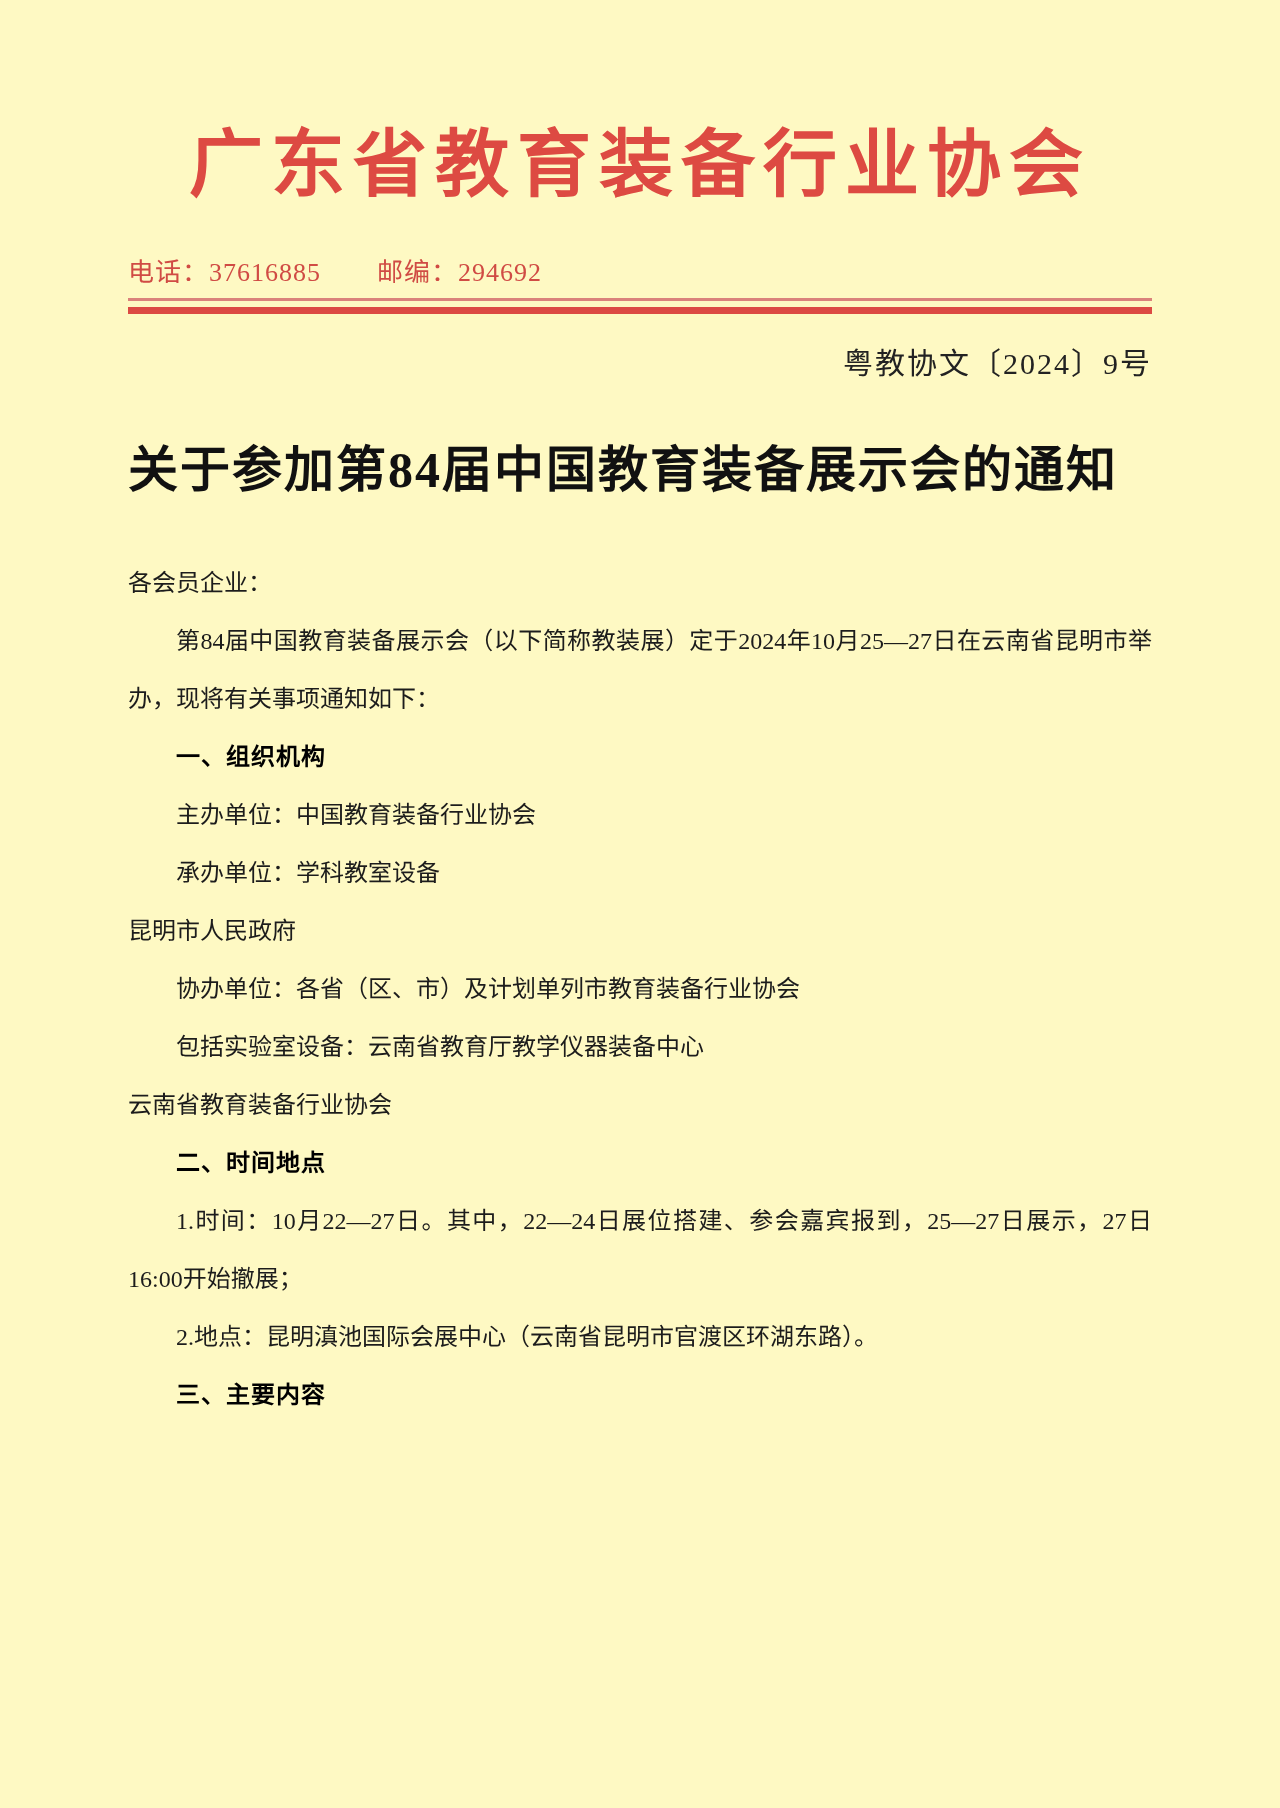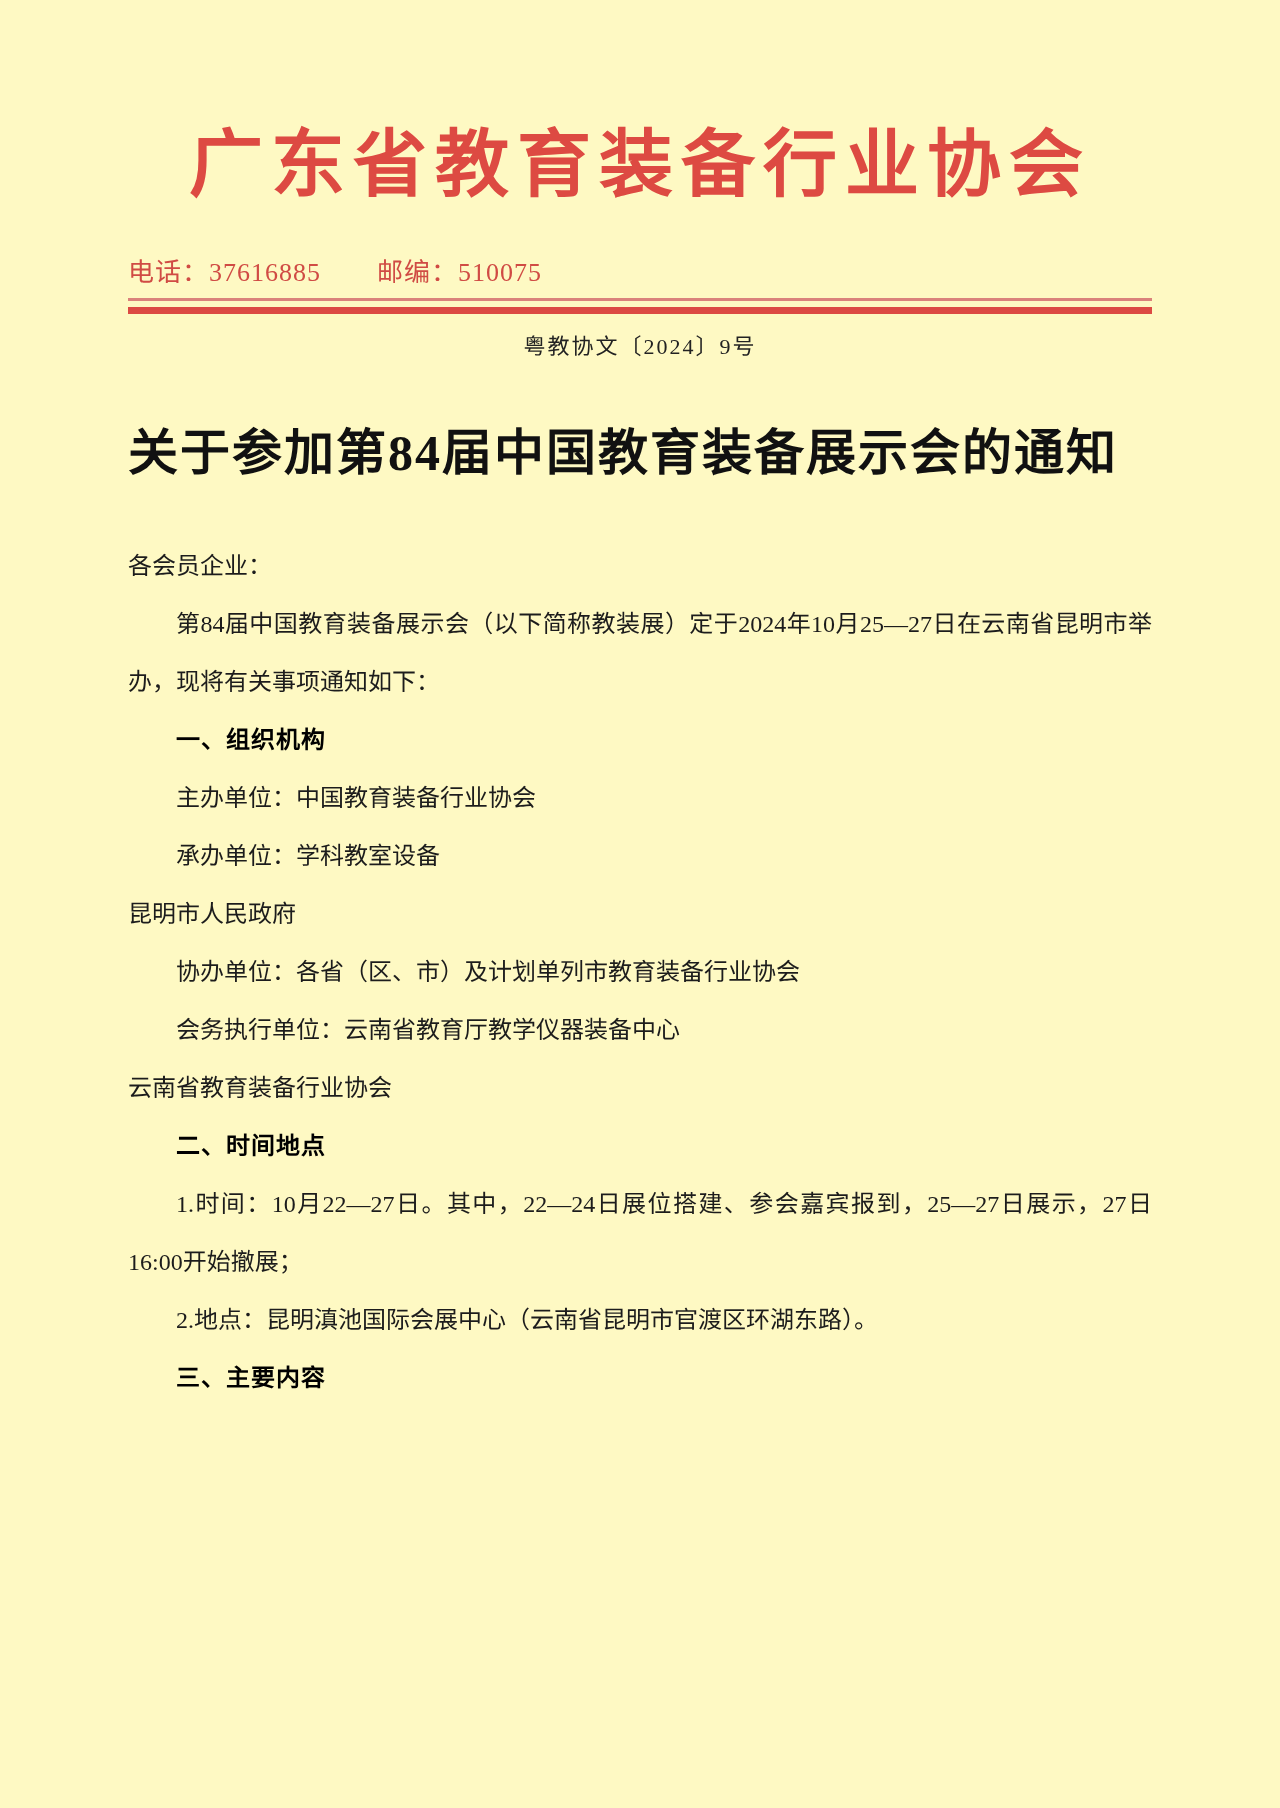--- a/index.html
+++ b/index.html
@@ -44,24 +44,24 @@
     white-space:nowrap;
   }
   .addr-left { padding-left:30px; }
   .addr-right { display:flex;align-items:center; }
   .addr-phone { }
   .addr-postcode { margin-left:56px; }
   .rule-thin  { margin-top:10px; height:3px; background:#da827b; }
   .rule-thick { margin-top:6px;  height:7px; background:#dc4a43; }
   
   .doc-no {
-    margin-top:17px;
-    font-size:22px;
+    margin-top:34px;
+    font-size:30px;
     line-height:32px;
-    text-align:center;
+    text-align:right;
     color:#222222;
     letter-spacing:2px;
     white-space:nowrap;
   }
   .doc-title {
     margin:56px 0 0 0;
     font-size:50px;
     line-height:68px;
     font-weight:bold;
     text-align:left;
@@ -97,21 +97,21 @@
 <body>
 
 <div class="page">
 
   <header>
     <h1 class="org-name">广东省教育装备行业协会</h1>
 
     <div class="addr-row">
       <span class="addr-right">
         <span class="addr-phone">电话：37616885</span>
-        <span class="addr-postcode">邮编：510075</span>
+        <span class="addr-postcode">邮编：294692</span>
       </span>
     </div>
 
     <div class="rule-thin"></div>
     <div class="rule-thick"></div>
   </header>
 
   <div class="doc-no">粤教协文〔2024〕9号</div>
 
   <h2 class="doc-title">关于参加第84届中国教育装备展示会的通知</h2>
@@ -125,21 +125,21 @@
     <p class="sec-heading">一、组织机构</p>
 
     <p class="para indent">主办单位：中国教育装备行业协会</p>
 
     <p class="para indent">承办单位：学科教室设备</p>
 
     <p class="para cont-organizer">昆明市人民政府</p>
 
     <p class="para indent">协办单位：各省（区、市）及计划单列市教育装备行业协会</p>
 
-    <p class="para indent">会务执行单位：云南省教育厅教学仪器装备中心</p>
+    <p class="para indent">包括实验室设备：云南省教育厅教学仪器装备中心</p>
 
     <p class="para cont-executor">云南省教育装备行业协会</p>
 
     <p class="sec-heading">二、时间地点</p>
 
     <p class="para indent">1.时间：10月22—27日。其中，22—24日展位搭建、参会嘉宾报到，25—27日展示，27日16:00开始撤展；</p>
 
     <p class="para indent">2.地点：昆明滇池国际会展中心（云南省昆明市官渡区环湖东路）。</p>
 
     <p class="sec-heading">三、主要内容</p>

